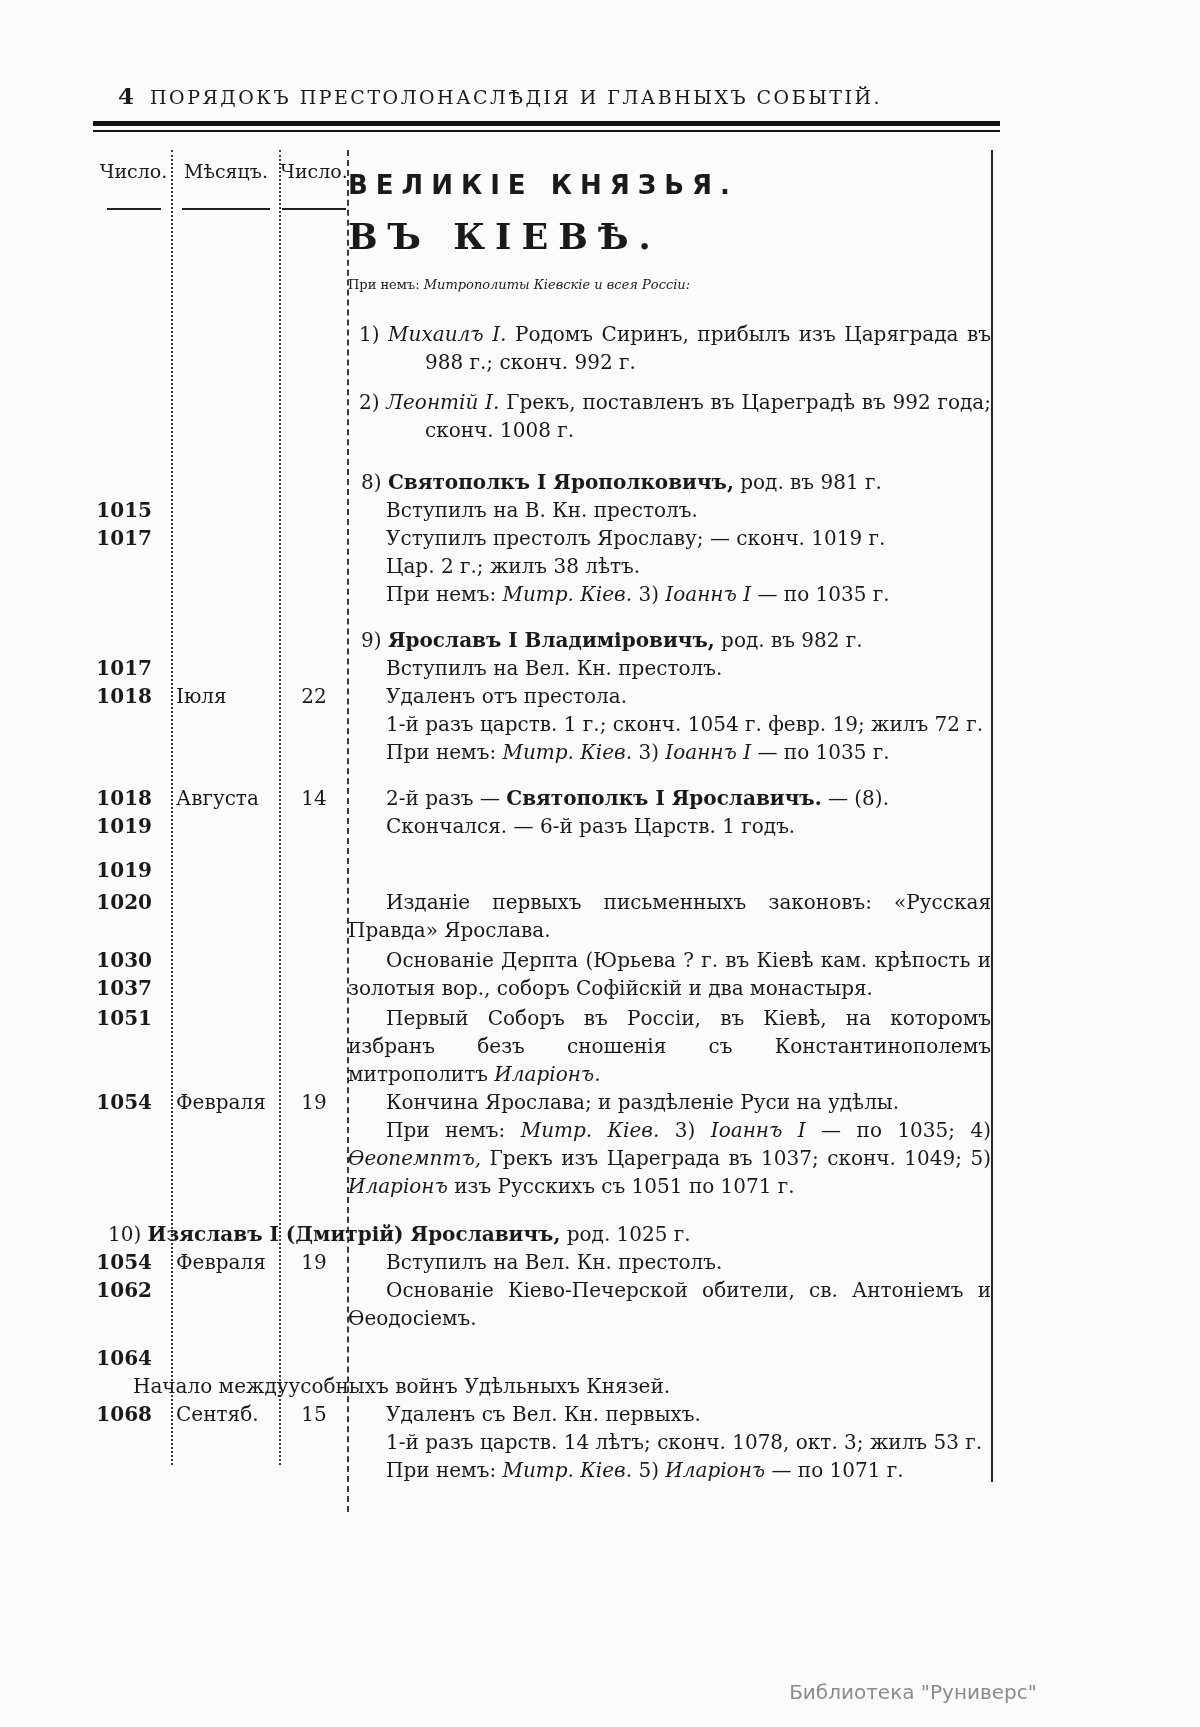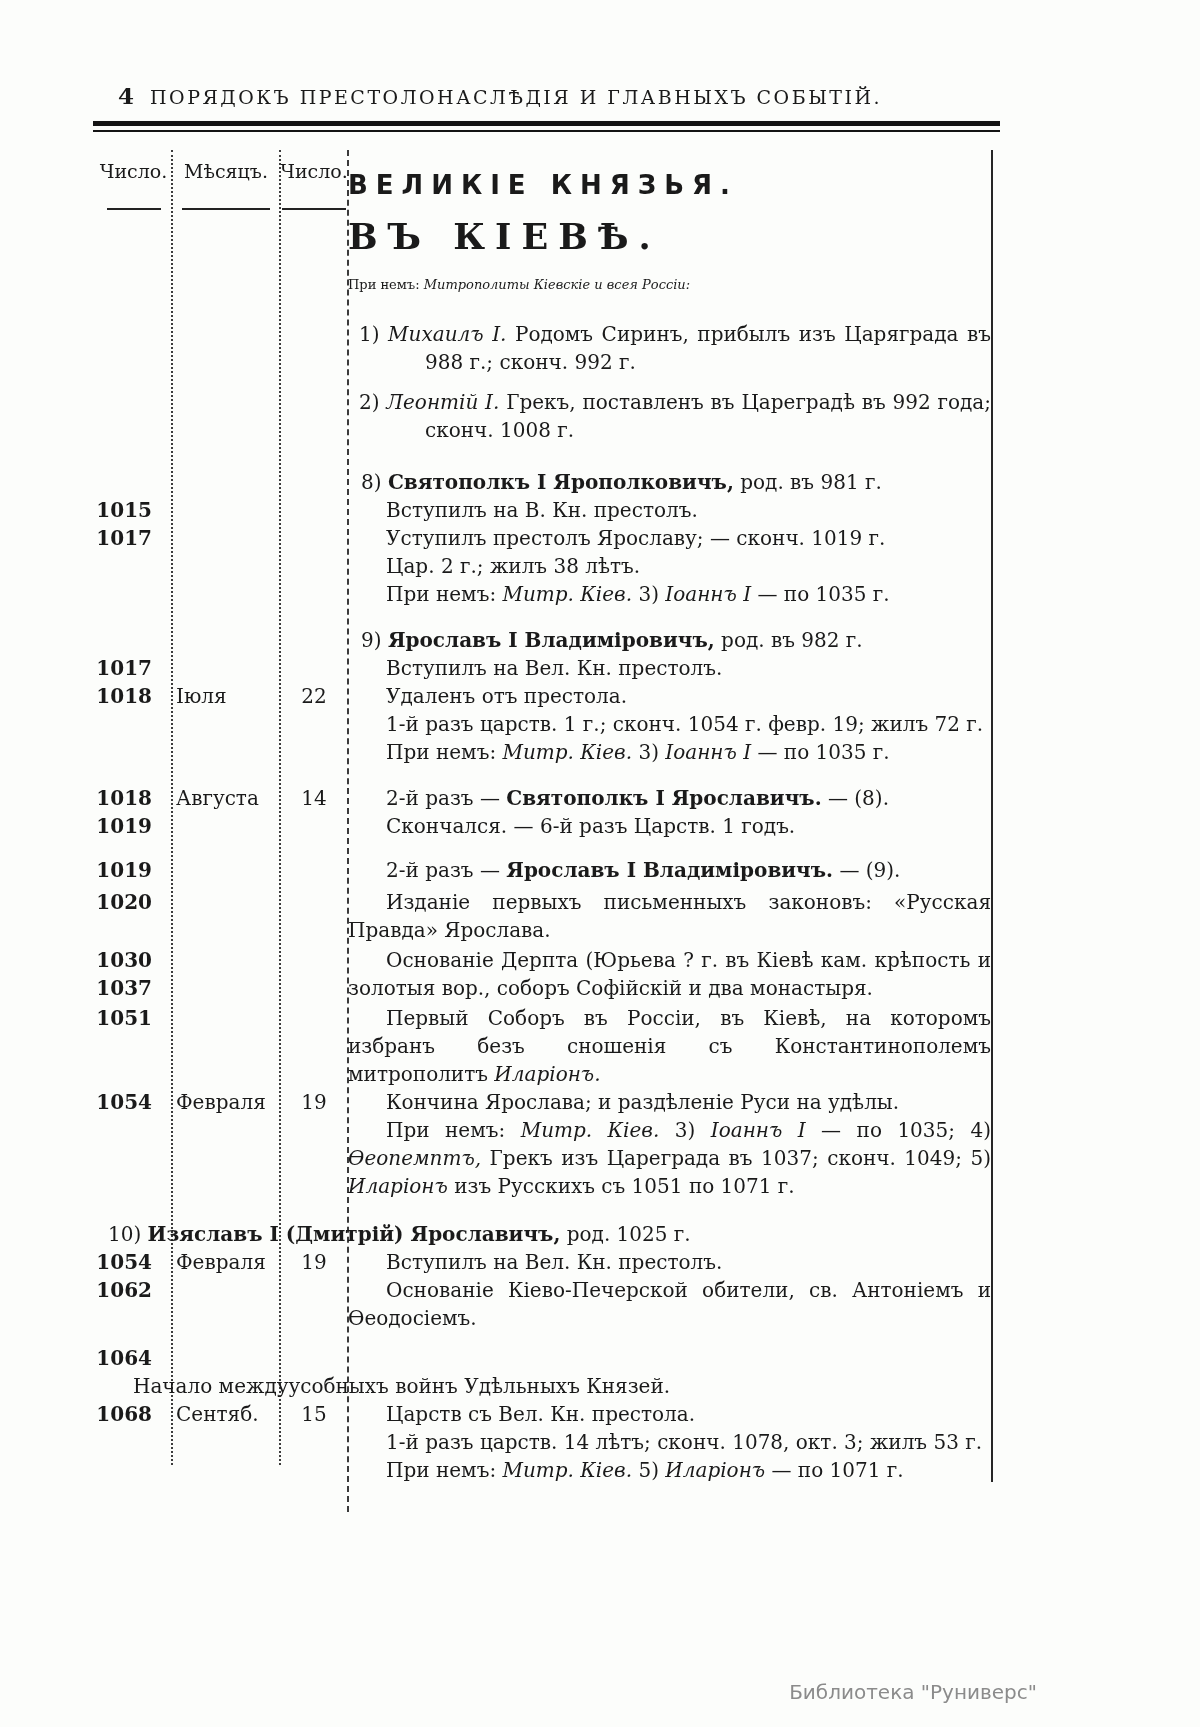--- a/index.html
+++ b/index.html
@@ -197,21 +197,20 @@
           <div class="c-month"></div>
           <div class="c-day"></div>
           <div class="c-text para"><span class="">Скончался. — 6-й разъ Царств. 1 годъ.</span></div>
         </div>
         <div class="row" style="margin-top: 16px;">
           <div class="c-year">
             <div class="">1019</div>
           </div>
           <div class="c-month"></div>
           <div class="c-day"></div>
-          <div class="c-text para"><span class="">2-й разъ — </span><span class="seg-b">Ярославъ I Владиміровичъ.</span><span class=""> — (9).</span></div>
         </div>
         <div class="row" style="margin-top: 4px;">
           <div class="c-year">
             <div class="">1020</div>
           </div>
           <div class="c-month"></div>
           <div class="c-day"></div>
           <div class="c-text para just"><span class="">Изданіе первыхъ письменныхъ законовъ: «Русская Правда» Ярослава.</span></div>
         </div>
         <div class="row" style="margin-top: 2px; align-items: center;">
@@ -274,21 +273,21 @@
           <div class="c-month"></div>
           <div class="c-day"></div>
           <div class="c-text para"><span class="">Начало междуусобныхъ войнъ Удѣльныхъ Князей.</span></div>
         </div>
         <div class="row">
           <div class="c-year">
             <div class="">1068</div>
           </div>
           <div class="c-month">Сентяб.</div>
           <div class="c-day">15</div>
-          <div class="c-text para"><span class="">Царств съ Вел. Кн. престола.</span></div>
+          <div class="c-text para"><span class="">Удаленъ съ Вел. Кн. первыхъ.</span></div>
         </div>
         <div class="row">
           <div class="c-year"></div>
           <div class="c-month"></div>
           <div class="c-day"></div>
           <div class="c-text para"><span class="">1-й разъ царств. 14 лѣтъ; сконч. 1078, окт. 3; жилъ 53 г.</span></div>
         </div>
         <div class="row">
           <div class="c-year"></div>
           <div class="c-month"></div>

